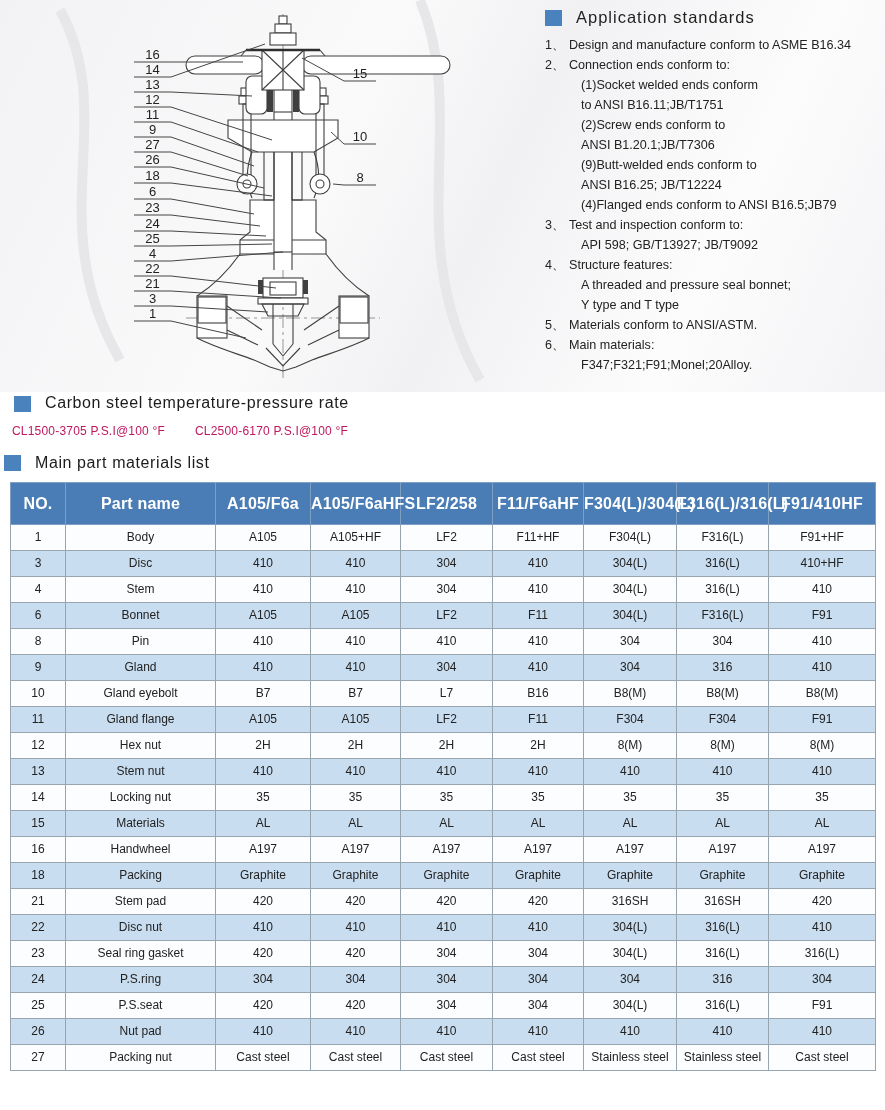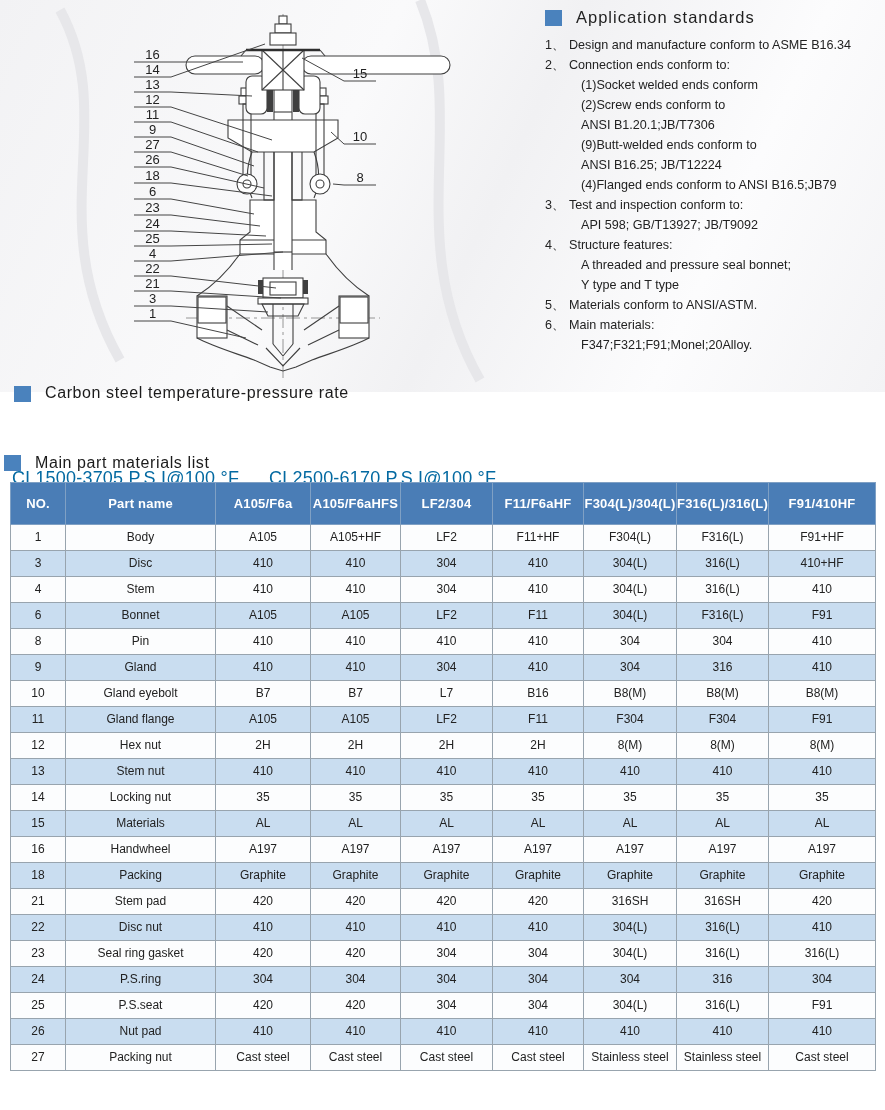--- a/index.html
+++ b/index.html
@@ -22,29 +22,29 @@
 
   
   .standards { position:absolute; left:545px; top:8px; width:338px; }
   .standards .head { display:flex; align-items:center; margin-bottom:8px; }
   .standards .head .t { margin-left:14px; font-size:16.5px; letter-spacing:1px; }
   .std-line { display:flex; font-size:12.6px; line-height:20px; color:#222; }
   .std-line .m { width:24px; flex:0 0 auto; }
   .std-line.ind .txt { padding-left:12px; }
 
   
-  .carbon-title { left:14px; top:384px;align-items:flex-end; }
-  .cl-line { position:absolute; left:12px; top:424px; font-size:18px; color:#0369a1; letter-spacing:.2px;margin-top:44px; }
+  .carbon-title { left:14px; top:394px;align-items:flex-end; }
+  .cl-line { position:absolute; left:12px; top:424px; font-size:12px; color:#be185d; letter-spacing:.2px; }
   .cl-line span { margin-right:30px; }
 
   
   .materials-title { left:4px; top:454px; }
   .mat-table { position:absolute; left:10px; top:482px; width:865px; border-collapse:collapse; table-layout:fixed; }
   .mat-table th {
-    background:var(--header-bg,#4a7db6); color:#fff; font-size:13px; font-weight:bold;
+    background:var(--header-bg,#4a7db6); color:#fff; font-size:16px; font-weight:bold;
     height:42px; border:1px solid #7fa0c4; letter-spacing:.2px;
   }
   .mat-table td {
     border:1px solid var(--border,#98a4ae); text-align:center; font-size:12px;
     height:26px; line-height:1.15; color:#222; padding:1px 3px; background:#fcfdfe;
   }
   .mat-table tbody tr:nth-child(even) td { background:var(--row-alt,#c9ddf0); }
 
   
   .diagram { position:absolute; left:0; top:0; width:540px; height:392px; }
@@ -254,20 +254,24 @@
         <div class="std-line">
           <span class="m">2、</span>
           <span class="txt">Connection ends conform to:</span>
         </div>
         <div class="std-line ind">
           <span class="m"></span>
           <span class="txt">(1)Socket welded ends conform</span>
         </div>
         <div class="std-line ind">
           <span class="m"></span>
+          <span class="txt">to ANSI B16.11;JB/T1751</span>
+        </div>
+        <div class="std-line ind">
+          <span class="m"></span>
           <span class="txt">(2)Screw ends conform to</span>
         </div>
         <div class="std-line ind">
           <span class="m"></span>
           <span class="txt">ANSI B1.20.1;JB/T7306</span>
         </div>
         <div class="std-line ind">
           <span class="m"></span>
           <span class="txt">(9)Butt-welded ends conform to</span>
         </div>
@@ -338,21 +342,21 @@
         <col style="width:93px">
         <col style="width:92px">
         <col style="width:107px">
     </colgroup>
     <thead>
         <tr id="mat-head">
           <th>NO.</th>
           <th>Part name</th>
           <th>A105/F6a</th>
           <th>A105/F6aHFS</th>
-          <th>LF2/304</th>
+          <th>LF2/258</th>
           <th>F11/F6aHF</th>
           <th>F304(L)/304(L)</th>
           <th>F316(L)/316(L)</th>
           <th>F91/410HF</th>
         </tr>
       </thead>
     <tbody id="mat-body">
         <tr>
           <td>1</td>
           <td>Body</td>

